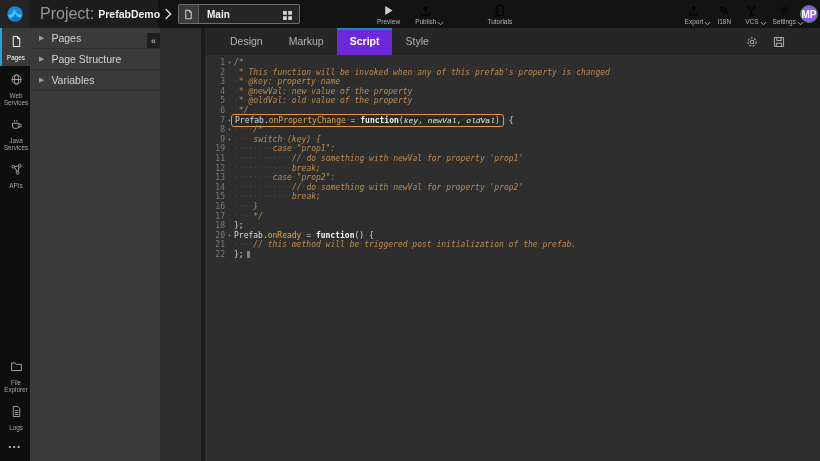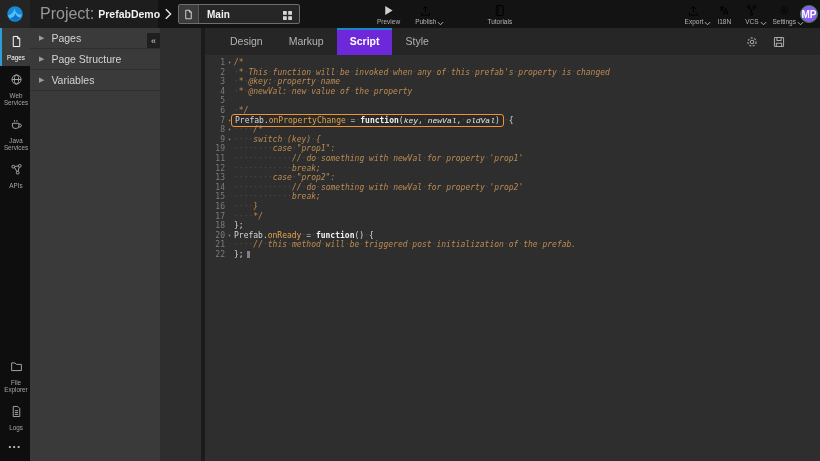--- a/index.html
+++ b/index.html
@@ -289,21 +289,21 @@
                 <path d="M5 13.2V9.4h6v3.8"></path>
               </svg></span></span>
         </div>
     </div>
     <div id="editor">
       <div>
           <div class="code-line"><span class="ln-num">1</span><span class="ln-fold">▾</span><span class="ln-content"><span class="c-cm">/*</span></span></div>
           <div class="code-line"><span class="ln-num">2</span><span class="ln-fold"></span><span class="ln-content"><span class="c-cm"><i class="wd">·</i>*<i class="wd">·</i>This<i class="wd">·</i>function<i class="wd">·</i>will<i class="wd">·</i>be<i class="wd">·</i>invoked<i class="wd">·</i>when<i class="wd">·</i>any<i class="wd">·</i>of<i class="wd">·</i>this<i class="wd">·</i>prefab's<i class="wd">·</i>property<i class="wd">·</i>is<i class="wd">·</i>changed</span></span></div>
           <div class="code-line"><span class="ln-num">3</span><span class="ln-fold"></span><span class="ln-content"><span class="c-cm"><i class="wd">·</i>*<i class="wd">·</i>@key:<i class="wd">·</i>property<i class="wd">·</i>name</span></span></div>
           <div class="code-line"><span class="ln-num">4</span><span class="ln-fold"></span><span class="ln-content"><span class="c-cm"><i class="wd">·</i>*<i class="wd">·</i>@newVal:<i class="wd">·</i>new<i class="wd">·</i>value<i class="wd">·</i>of<i class="wd">·</i>the<i class="wd">·</i>property</span></span></div>
-          <div class="code-line"><span class="ln-num">5</span><span class="ln-fold"></span></div>
+          <div class="code-line"><span class="ln-num">5</span><span class="ln-fold"></span><span class="ln-content"><span class="c-cm"><i class="wd">·</i>*<i class="wd">·</i>@oldVal:<i class="wd">·</i>old<i class="wd">·</i>value<i class="wd">·</i>of<i class="wd">·</i>the<i class="wd">·</i>property</span></span></div>
           <div class="code-line"><span class="ln-num">6</span><span class="ln-fold"></span><span class="ln-content"><span class="c-cm"><i class="wd">·</i>*/</span></span></div>
           <div class="code-line"><span class="ln-num">7</span><span class="ln-fold">▾</span><span class="ln-content"><span class="hlbox"><span class="c-pl">Prefab.</span><span class="c-id">onPropertyChange</span><span class="c-op"><i class="wd">·</i>=<i class="wd">·</i></span><span class="c-kw">function</span><span class="c-pl">(</span><span class="c-pr">key</span><span class="c-pl">,<i class="wd">·</i></span><span class="c-pr">newVal</span><span class="c-pl">,<i class="wd">·</i></span><span class="c-pr">oldVal</span><span class="c-pl">)</span></span><span class="c-pl"><i class="wd">·</i>{</span></span></div>
           <div class="code-line"><span class="ln-num">8</span><span class="ln-fold">▾</span><span class="ln-content"><span class="c-pl"><i class="wd">·</i><i class="wd">·</i><i class="wd">·</i><i class="wd">·</i></span><span class="c-cm">/*</span></span></div>
           <div class="code-line"><span class="ln-num">9</span><span class="ln-fold">▾</span><span class="ln-content"><span class="c-pl"><i class="wd">·</i><i class="wd">·</i><i class="wd">·</i><i class="wd">·</i></span><span class="c-cm">switch<i class="wd">·</i>(key)<i class="wd">·</i>{</span></span></div>
           <div class="code-line"><span class="ln-num">19</span><span class="ln-fold"></span><span class="ln-content"><span class="c-pl"><i class="wd">·</i><i class="wd">·</i><i class="wd">·</i><i class="wd">·</i><i class="wd">·</i><i class="wd">·</i><i class="wd">·</i><i class="wd">·</i></span><span class="c-cm">case<i class="wd">·</i>"prop1":</span></span></div>
           <div class="code-line"><span class="ln-num">11</span><span class="ln-fold"></span><span class="ln-content"><span class="c-pl"><i class="wd">·</i><i class="wd">·</i><i class="wd">·</i><i class="wd">·</i><i class="wd">·</i><i class="wd">·</i><i class="wd">·</i><i class="wd">·</i><i class="wd">·</i><i class="wd">·</i><i class="wd">·</i><i class="wd">·</i></span><span class="c-cm">//<i class="wd">·</i>do<i class="wd">·</i>something<i class="wd">·</i>with<i class="wd">·</i>newVal<i class="wd">·</i>for<i class="wd">·</i>property<i class="wd">·</i>'prop1'</span></span></div>
           <div class="code-line"><span class="ln-num">12</span><span class="ln-fold"></span><span class="ln-content"><span class="c-pl"><i class="wd">·</i><i class="wd">·</i><i class="wd">·</i><i class="wd">·</i><i class="wd">·</i><i class="wd">·</i><i class="wd">·</i><i class="wd">·</i><i class="wd">·</i><i class="wd">·</i><i class="wd">·</i><i class="wd">·</i></span><span class="c-cm">break;</span></span></div>
           <div class="code-line"><span class="ln-num">13</span><span class="ln-fold"></span><span class="ln-content"><span class="c-pl"><i class="wd">·</i><i class="wd">·</i><i class="wd">·</i><i class="wd">·</i><i class="wd">·</i><i class="wd">·</i><i class="wd">·</i><i class="wd">·</i></span><span class="c-cm">case<i class="wd">·</i>"prop2":</span></span></div>
           <div class="code-line"><span class="ln-num">14</span><span class="ln-fold"></span><span class="ln-content"><span class="c-pl"><i class="wd">·</i><i class="wd">·</i><i class="wd">·</i><i class="wd">·</i><i class="wd">·</i><i class="wd">·</i><i class="wd">·</i><i class="wd">·</i><i class="wd">·</i><i class="wd">·</i><i class="wd">·</i><i class="wd">·</i></span><span class="c-cm">//<i class="wd">·</i>do<i class="wd">·</i>something<i class="wd">·</i>with<i class="wd">·</i>newVal<i class="wd">·</i>for<i class="wd">·</i>property<i class="wd">·</i>'prop2'</span></span></div>
           <div class="code-line"><span class="ln-num">15</span><span class="ln-fold"></span><span class="ln-content"><span class="c-pl"><i class="wd">·</i><i class="wd">·</i><i class="wd">·</i><i class="wd">·</i><i class="wd">·</i><i class="wd">·</i><i class="wd">·</i><i class="wd">·</i><i class="wd">·</i><i class="wd">·</i><i class="wd">·</i><i class="wd">·</i></span><span class="c-cm">break;</span></span></div>

